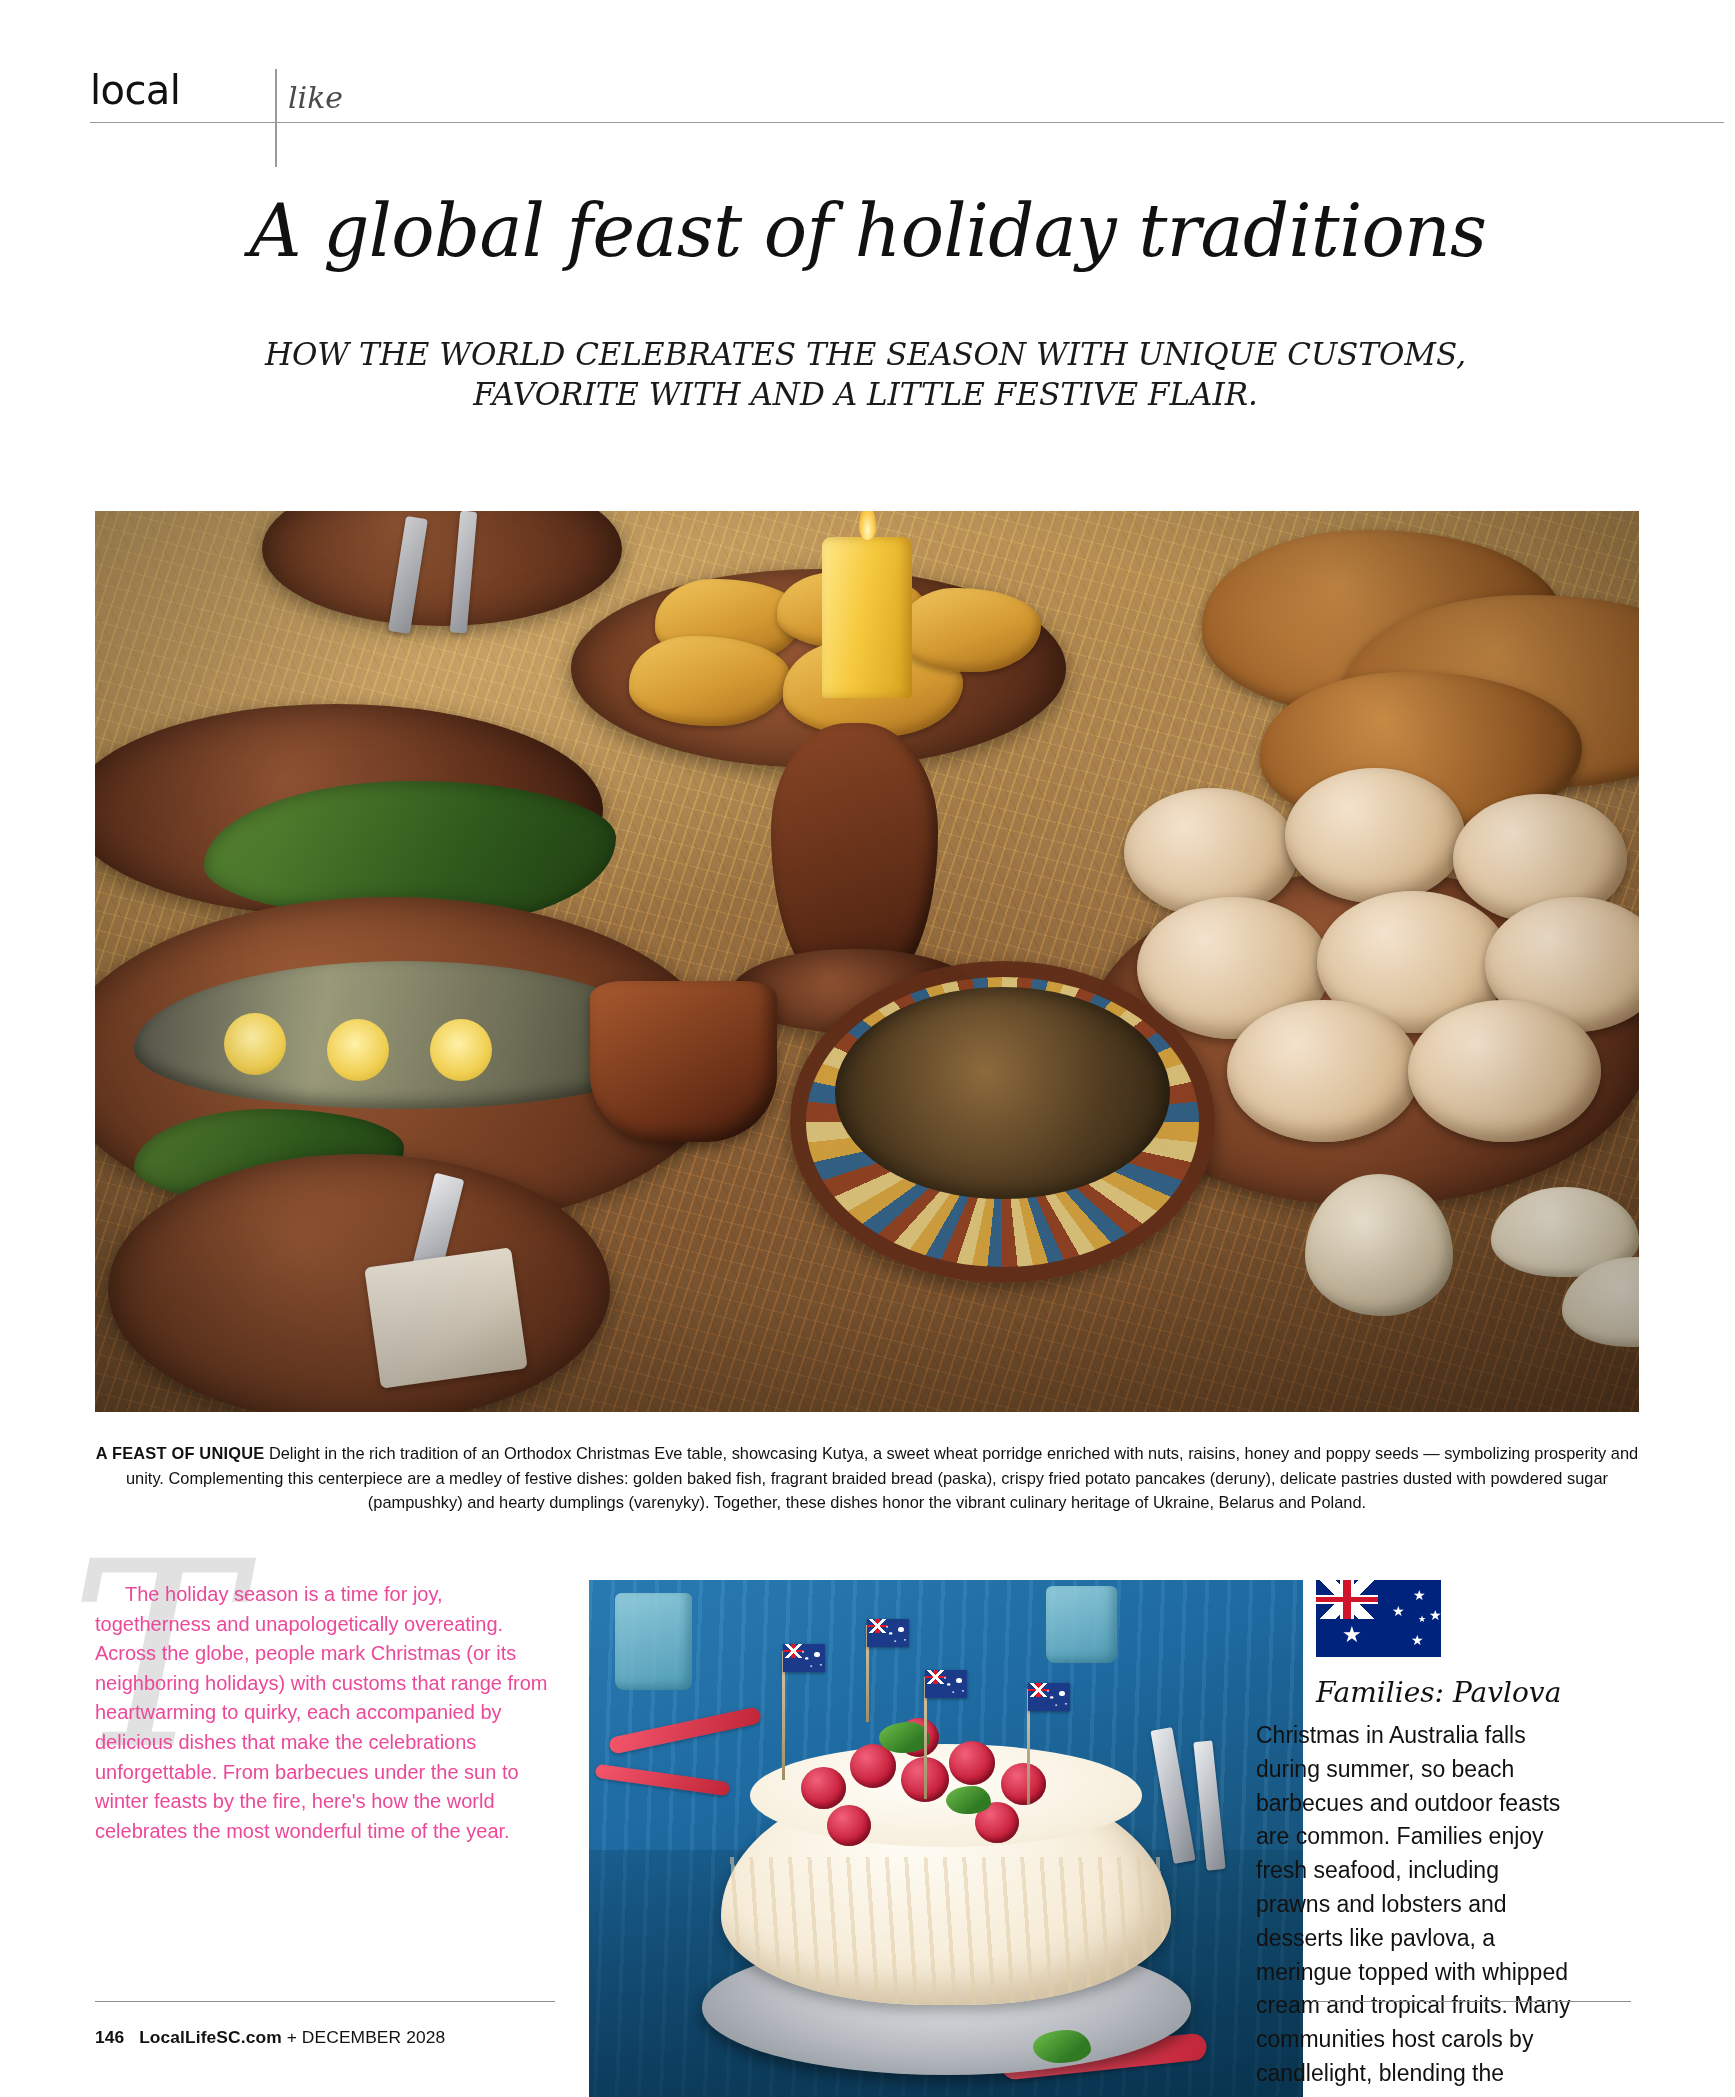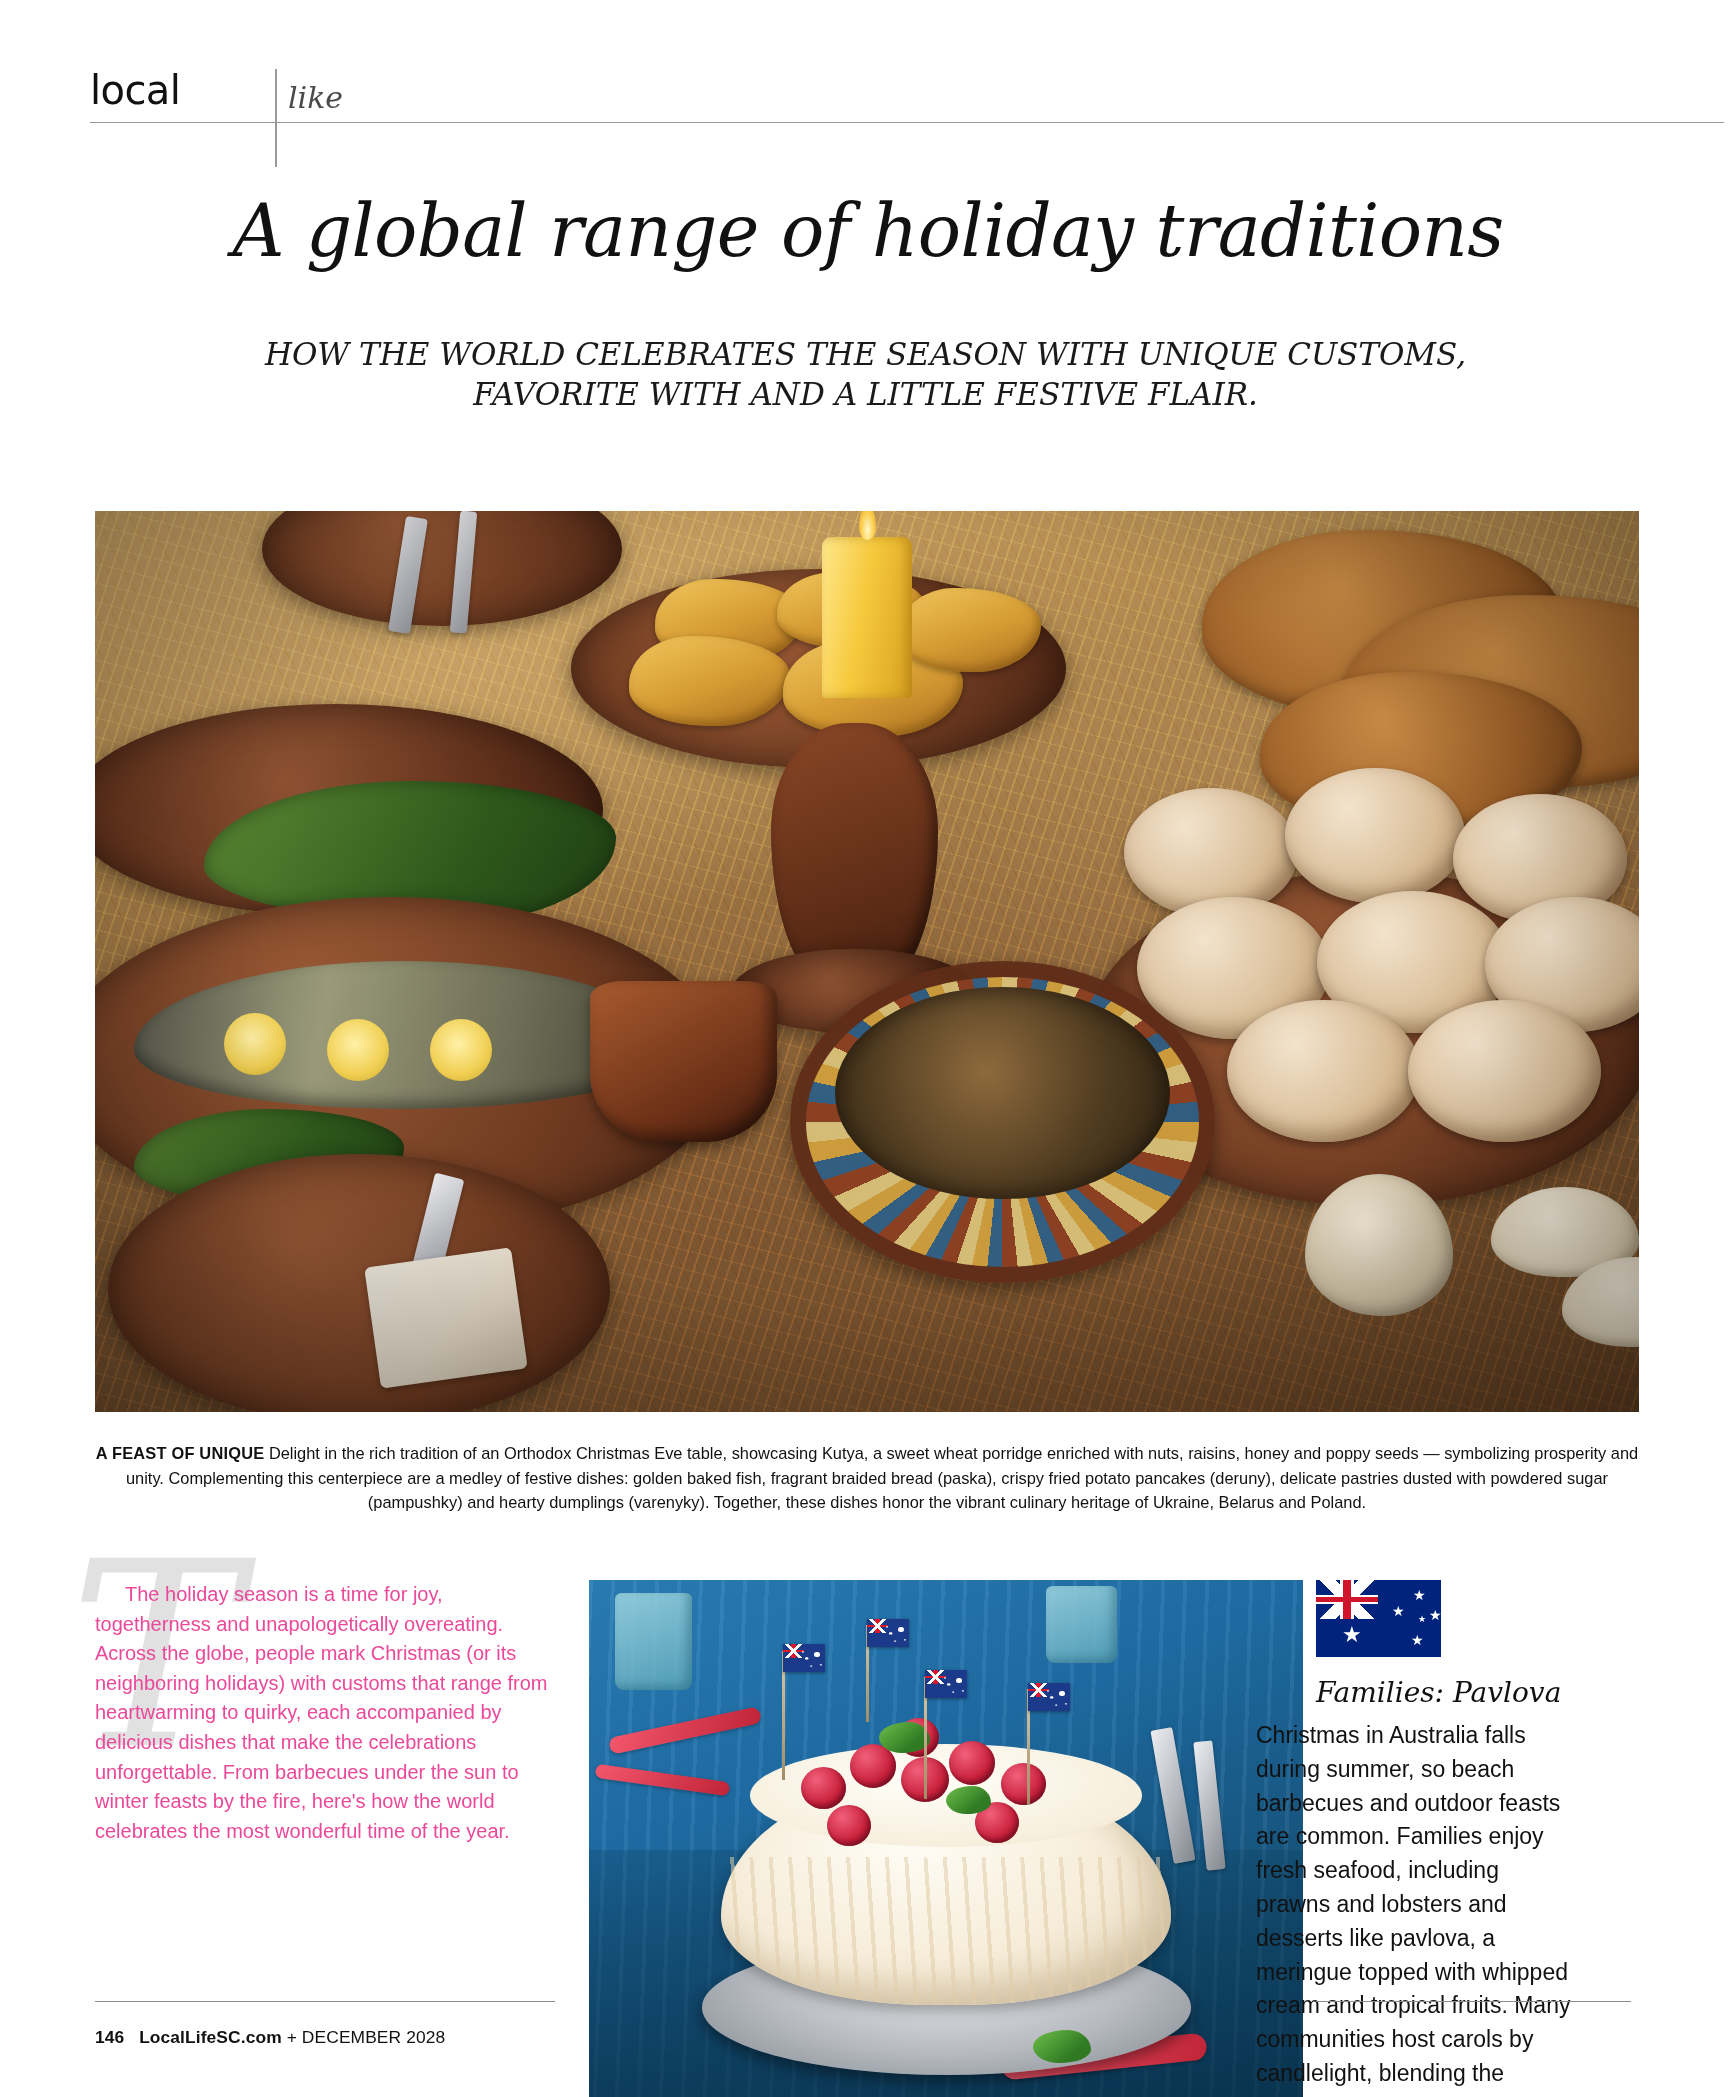--- a/index.html
+++ b/index.html
@@ -460,21 +460,21 @@
 </head>
 <body>
 
 <div class="masthead">
   <div class="brand-local">local</div>
   <div class="masthead-vrule"></div>
   <div class="brand-eats">like</div>
   <div class="masthead-rule"></div>
 </div>
 
-<div class="headline">A global range of holiday traditions</div>
+<div class="headline">A global feast of holiday traditions</div>
 <div class="deck">HOW THE WORLD CELEBRATES THE SEASON WITH UNIQUE CUSTOMS, FAVORITE WITH AND A LITTLE FESTIVE FLAIR.</div>
 
 <div class="hero">
   <div class="hero-canvas">
     <div class="hero-bg"></div>
     <div class="straw"></div>
 
     <div class="plate p-darkclay" style="left:167px;top:-39px;width:360px;height:154px;"></div>
     <div class="cutlery" style="left:302px;top:6.4px;width:22px;height:116px;transform:rotate(9deg);"></div>
     <div class="cutlery" style="left:360px;top:0px;width:16.7px;height:122px;transform:rotate(5deg);"></div>

